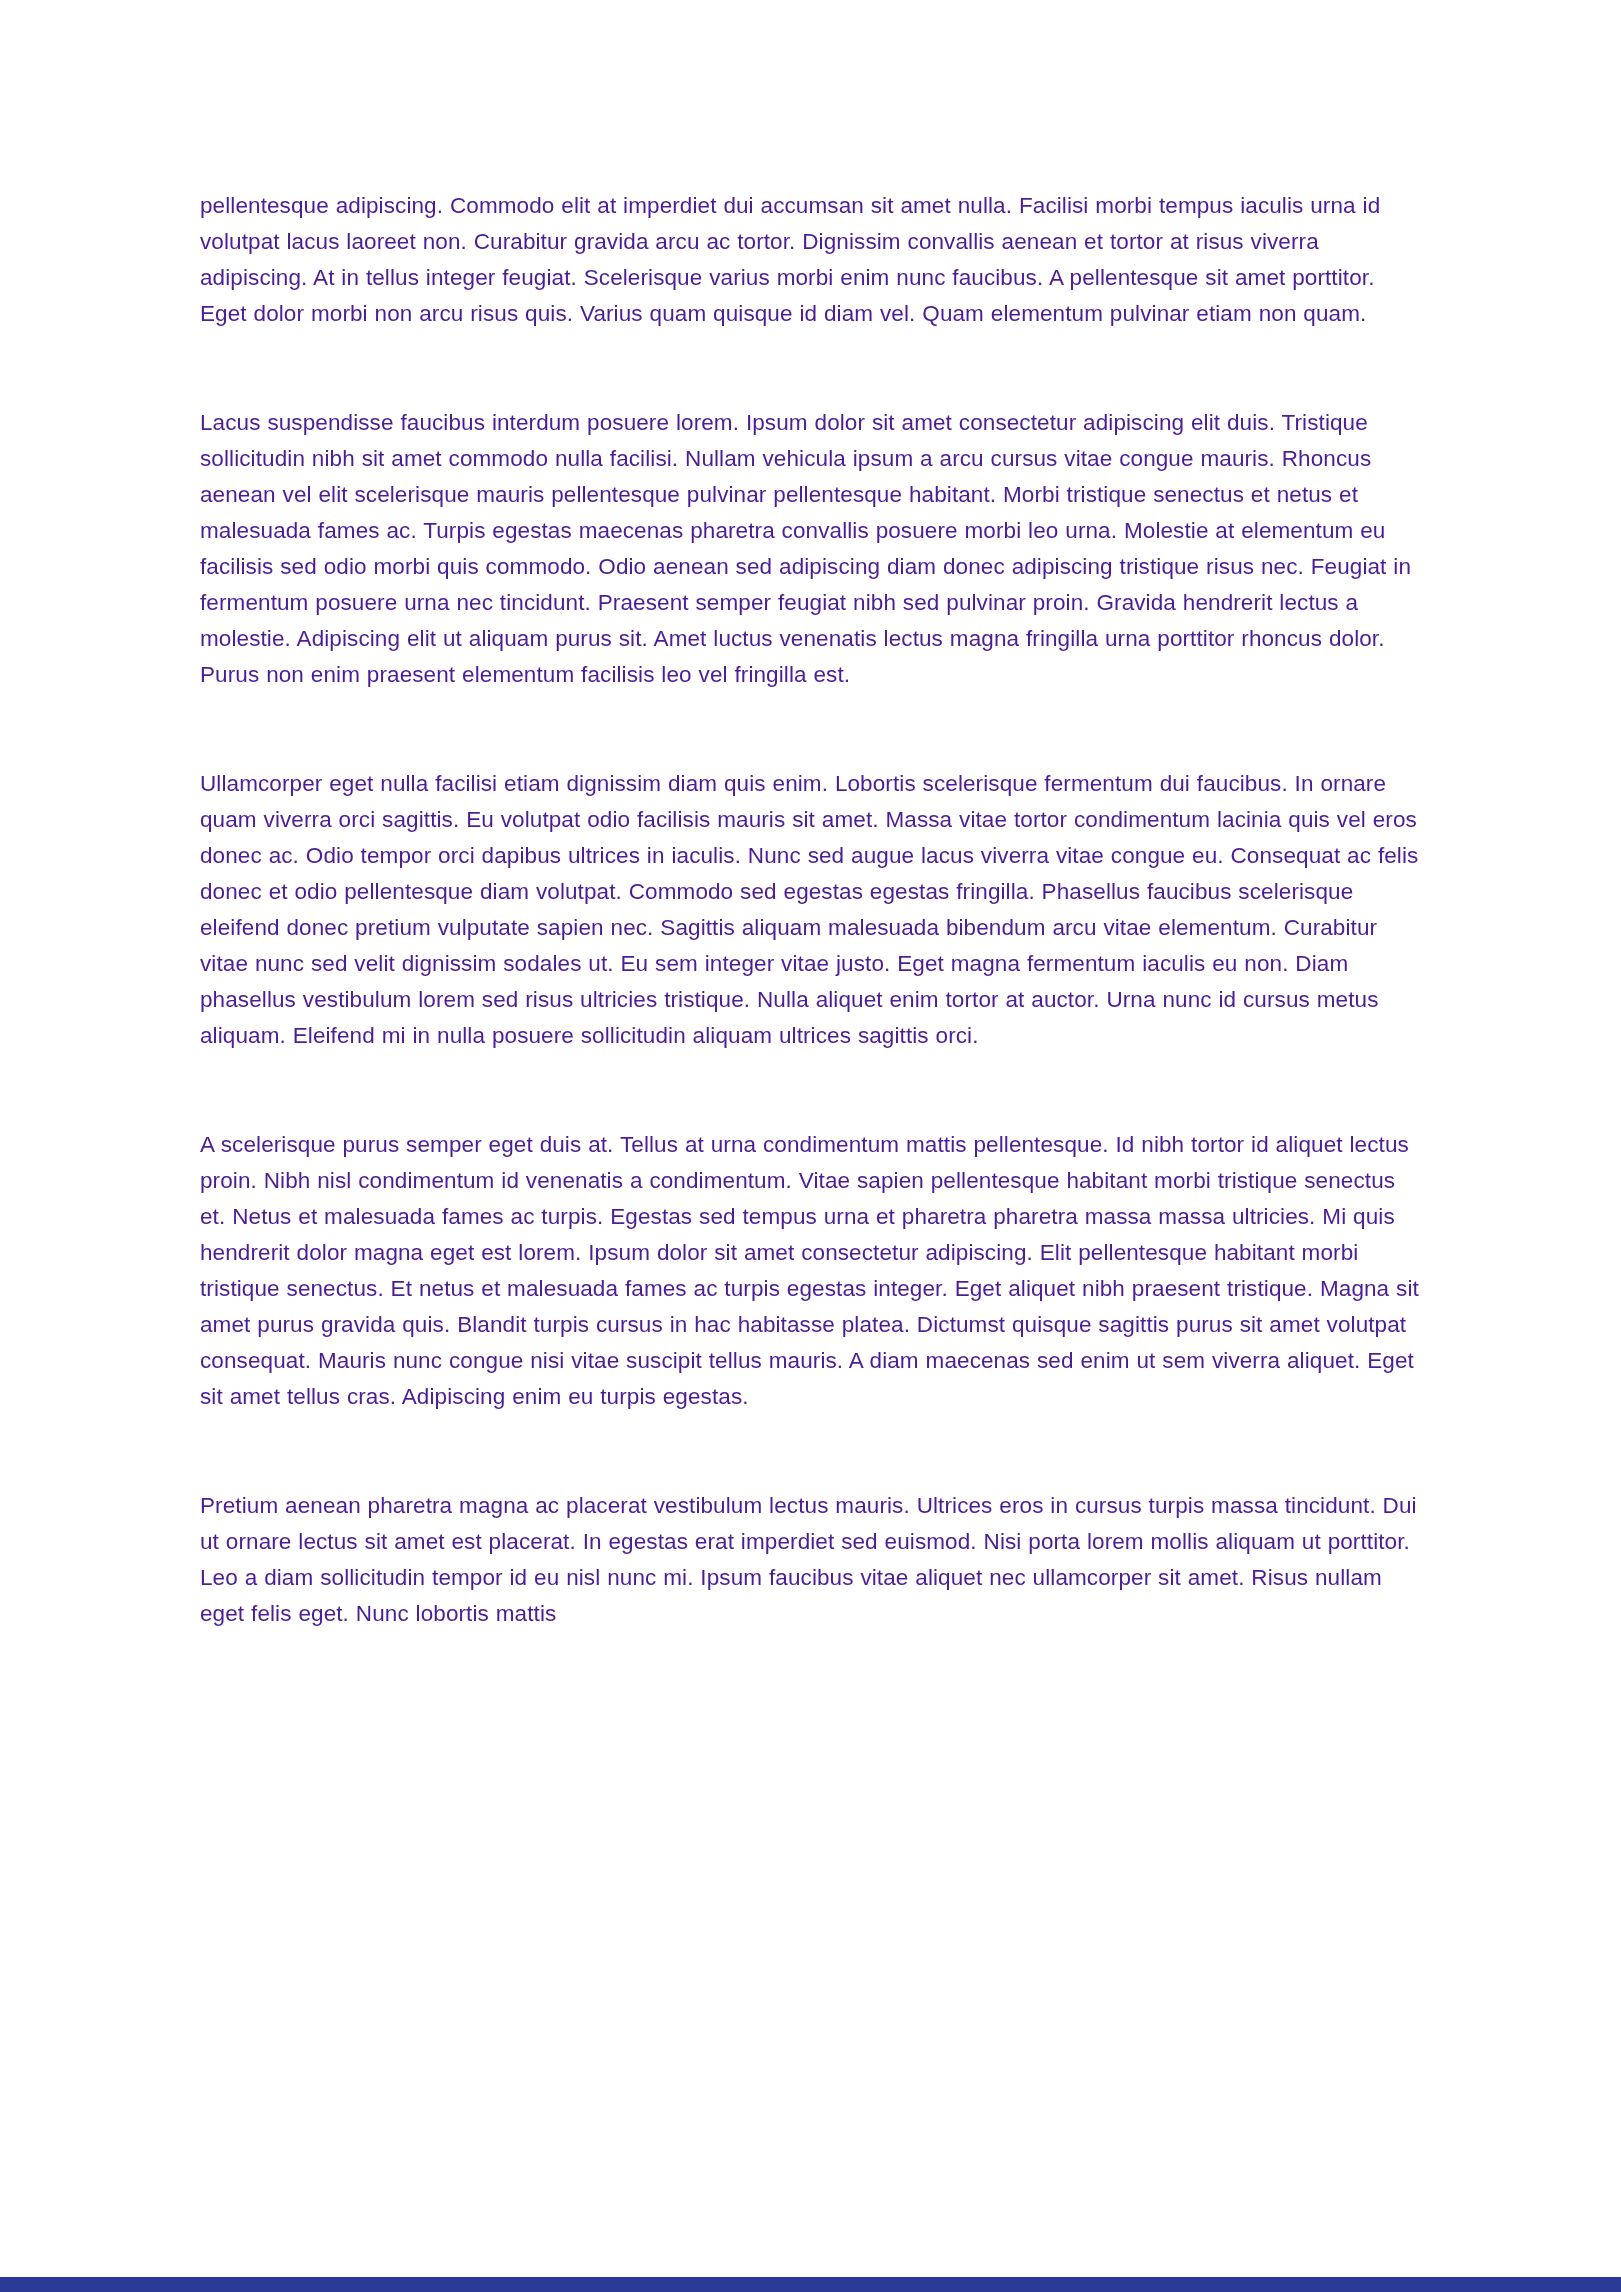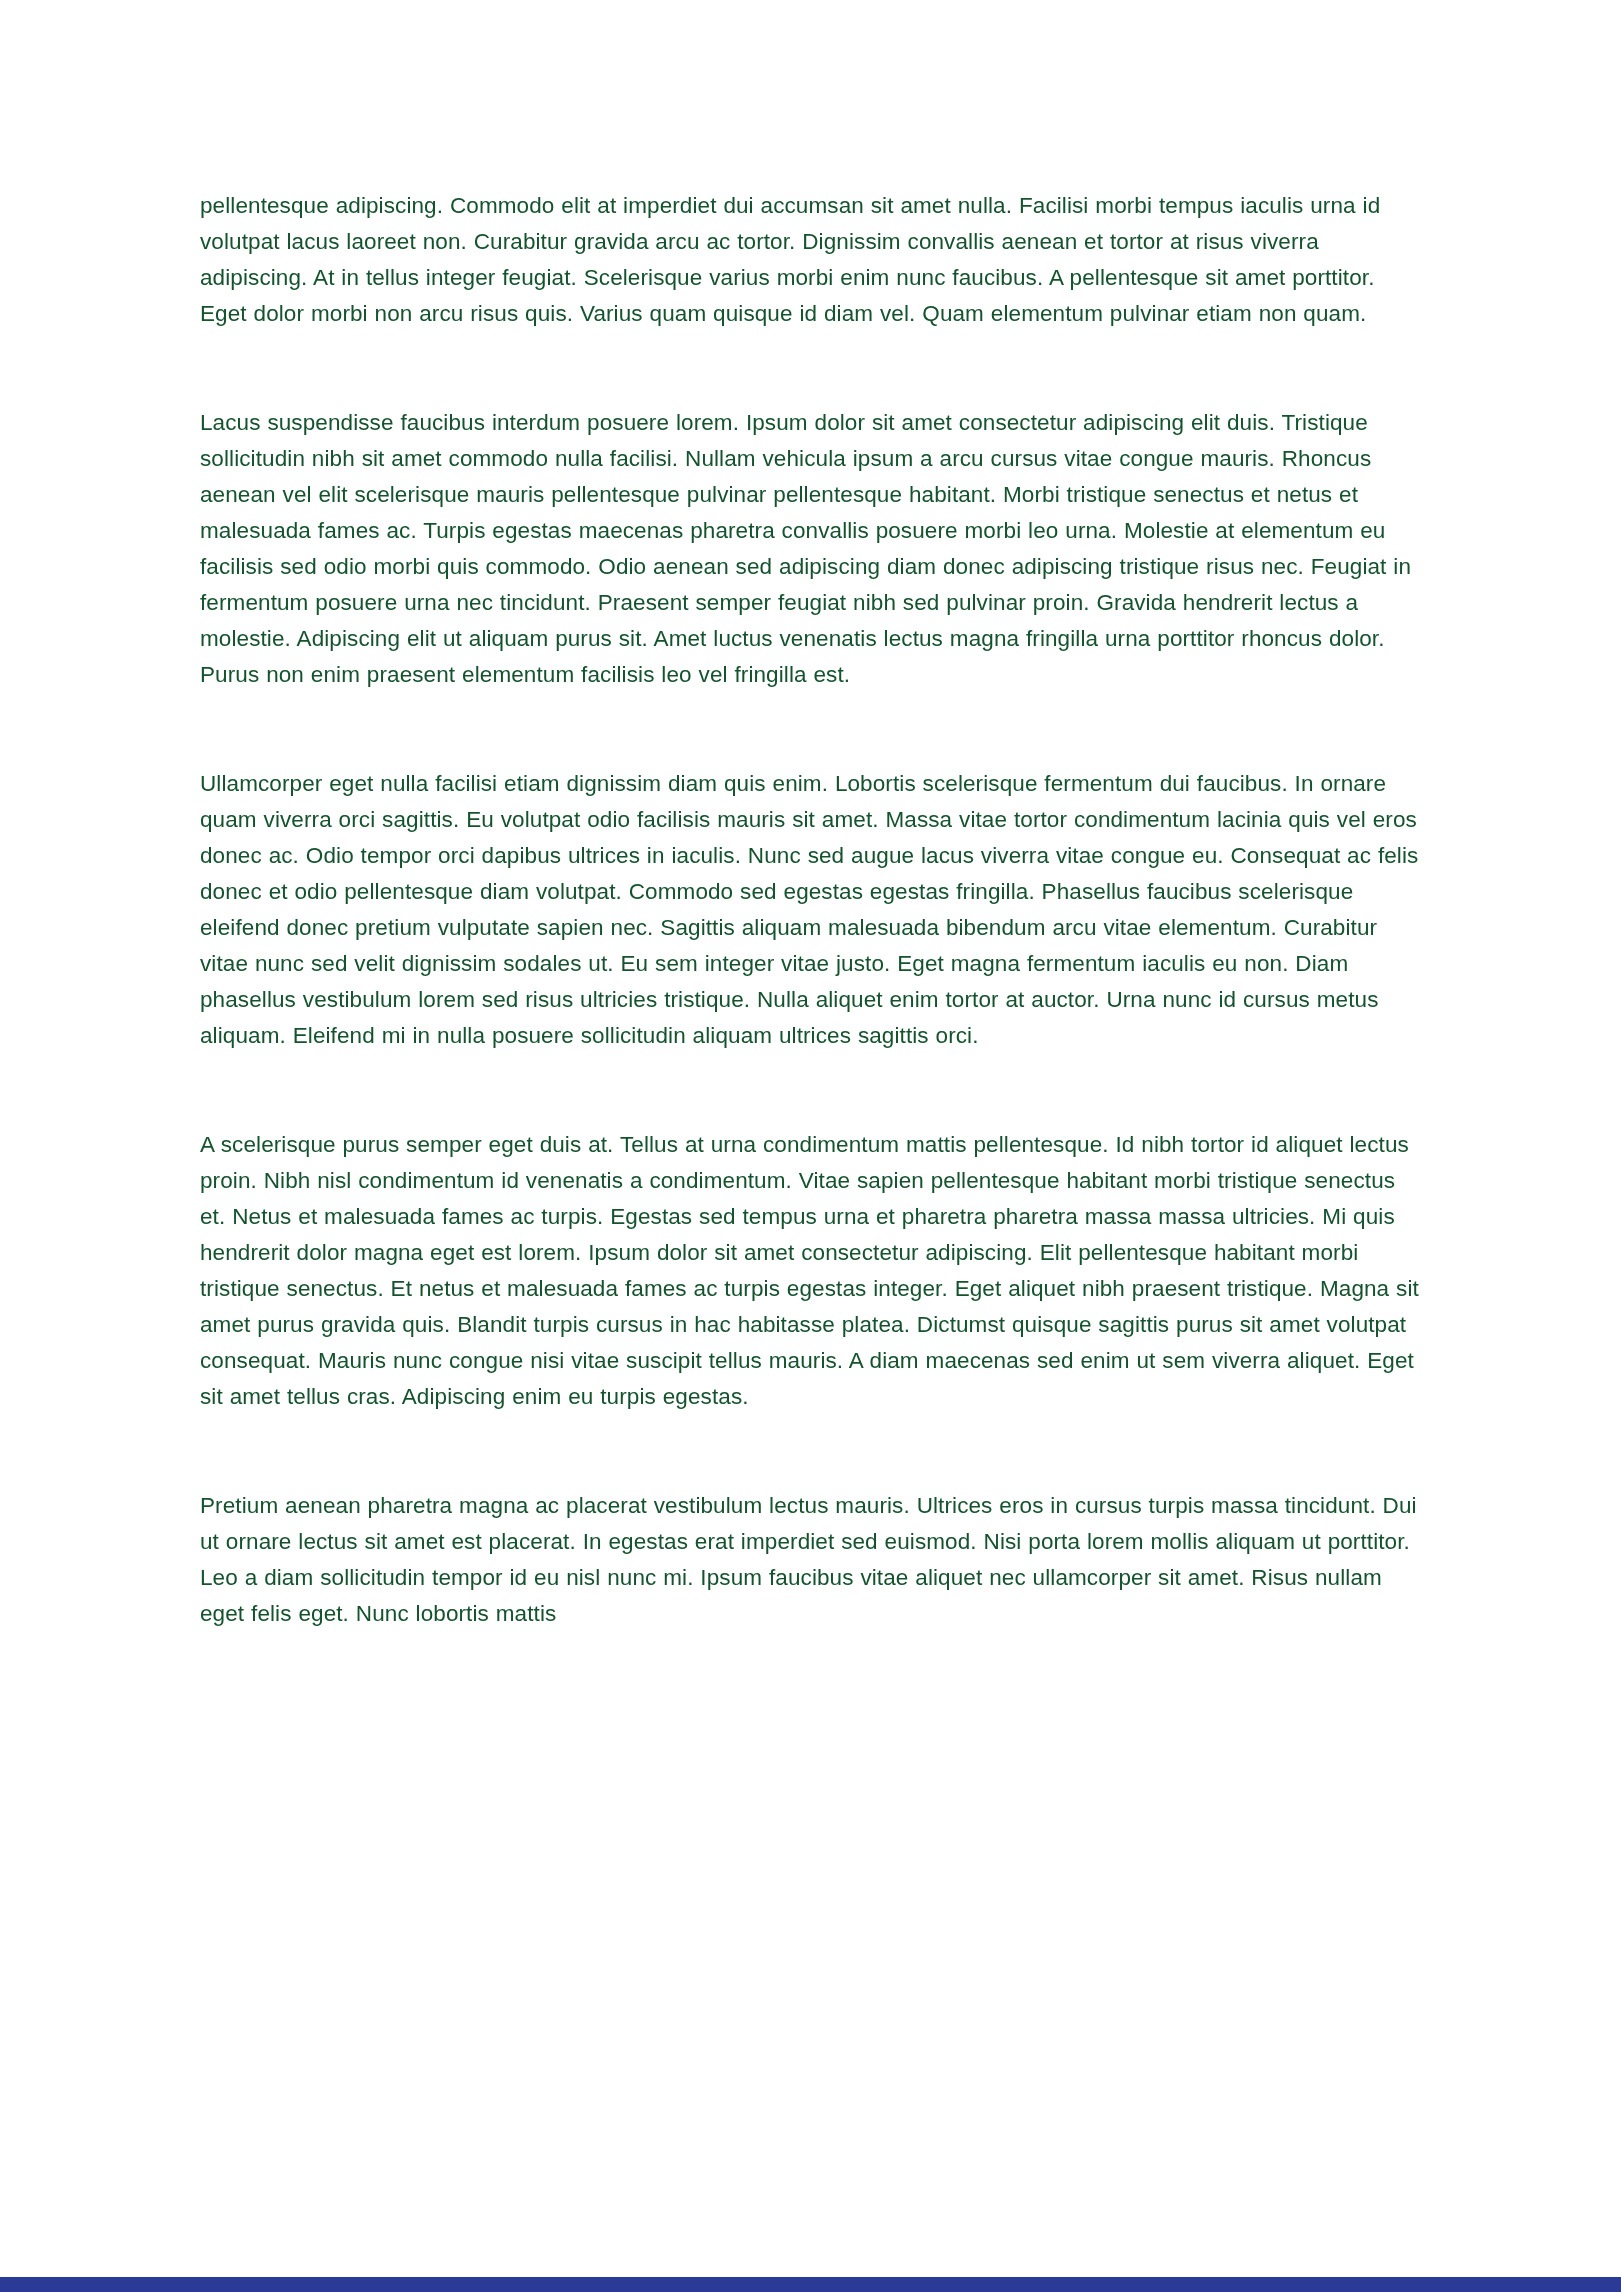--- a/index.html
+++ b/index.html
@@ -18,21 +18,21 @@
     box-sizing: border-box;
     width: 1621px;
     height: 2293px;
     padding: 188px 198px 0 200px;
     background: #ffffff;
   }
   .para {
     margin: 0 0 73px 0;
     font-size: 22.5px;
     line-height: 36px;
-    color: #14532d;
+    color: #4c1d95;
     text-align: left;
     letter-spacing: 0.1px;
     word-spacing: 0.5px;
   }
   .para:last-of-type {
     margin-bottom: 16px;
   }
   .bottom-bar {
     position: absolute;
     left: 0;

